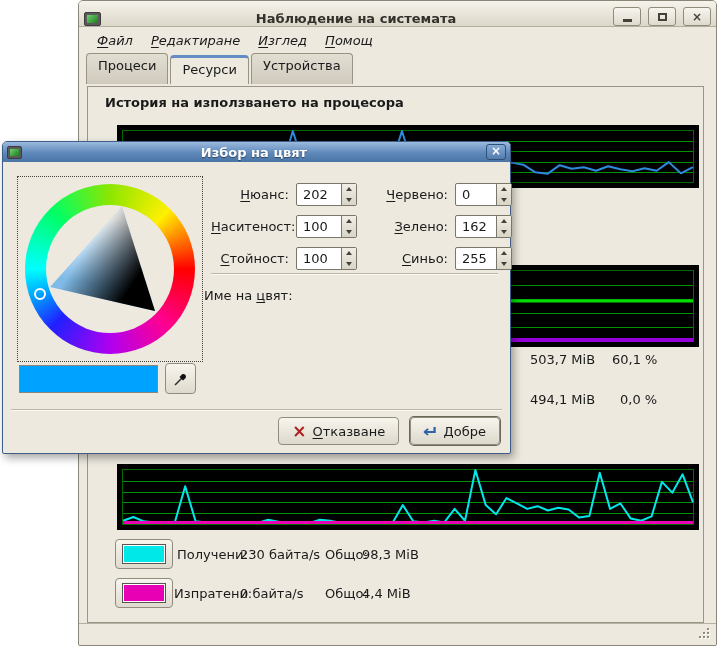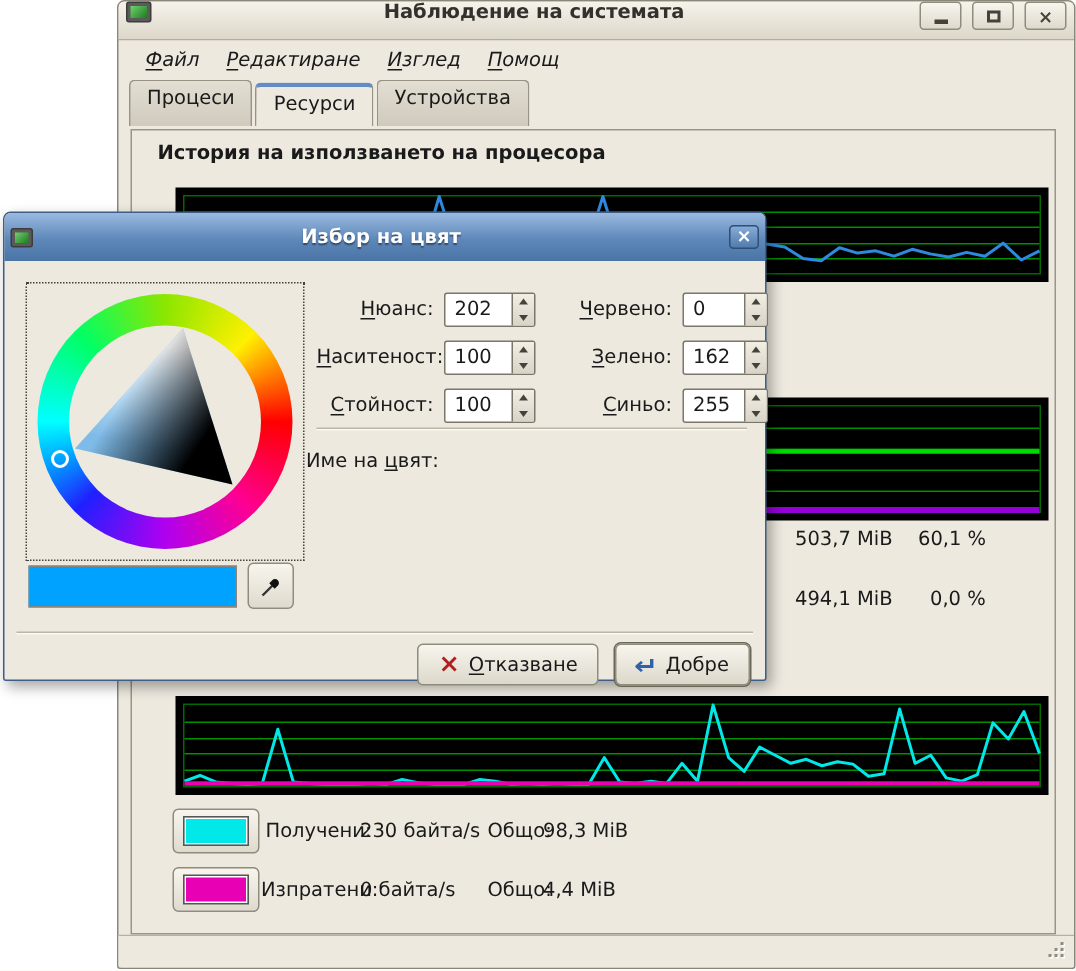--- a/index.html
+++ b/index.html
@@ -1,20 +1,20 @@
 <!DOCTYPE html>
 <html><head>
 <meta charset="utf-8">
 <style>
   * { box-sizing: border-box; margin: 0; padding: 0; }
   html,body { width:717px; height:647px; background:#fff; font-family:"DejaVu Sans", sans-serif; font-size:13px; color:#1a1a1a; overflow:hidden; }
 
   
   .window { position:absolute; left:78px; top:0; width:639px; height:646px; background:#EDE9DF; border:1px solid #8A867A; border-radius:5px 5px 2px 2px; }
-  .titlebar { height:26px; display:flex; align-items:flex-start; padding:0 5px; gap:5px;
+  .titlebar { height:26px; display:flex; align-items:flex-end; padding:0 5px; gap:5px;
     background:linear-gradient(#F6F3EB,#DCD7C9); border-bottom:1px solid #B2AD9C; border-radius:4px 4px 0 0; }
   .titlebar .title { flex:1; text-align:center; font-weight:bold; color:#33312c; }
   .winbtn { width:28px; height:19px; border:1px solid #8F8B7D; border-radius:3px; background:linear-gradient(#F8F5EE,#DEDACD);
     display:flex; align-items:center; justify-content:center; margin-left:2px; color:#45423b; font-weight:bold; font-size:12px; }
   .glyph-min { width:9px; height:3px; background:#45423b; margin-top:7px; }
   .glyph-max { width:9px; height:8px; border:2px solid #45423b; }
 
   .app-icon { width:17px; height:14px; background:#5a5a5a; border:1px solid #3c3c3c; border-radius:2px; padding:2px; }
   .app-icon i { display:block; width:100%; height:100%; background:linear-gradient(135deg,#6FD26F,#1E7A1E); }
 
@@ -42,21 +42,21 @@
   .color-btn i { display:block; width:42px; height:18px; border:1px solid #fff; outline:1px solid #555; }
   .lg { position:absolute; white-space:nowrap; }
 
   .statusbar { position:absolute; left:0; right:0; bottom:0; height:22px; border-top:1px solid #B6B1A1; background:#EDE9DF; border-radius:0 0 2px 2px; }
   .grip { position:absolute; right:5px; bottom:5px; width:12px; height:12px; }
   .grip i { position:absolute; width:2px; height:2px; background:#8f8b7d; box-shadow:1px 1px 0 #fff; }
 
   
   .dialog { position:absolute; left:2px; top:141px; width:509px; height:313px; background:#EDE9DF;
     border:1px solid #3E5E88; border-radius:5px 5px 2px 2px; box-shadow:3px 4px 9px rgba(0,0,0,.35); z-index:10; }
-  .dlg-titlebar { height:32px; display:flex; align-items:center; padding:0 4px; gap:4px;
+  .dlg-titlebar { height:20px; display:flex; align-items:center; padding:0 4px; gap:4px;
     background:linear-gradient(#9ABADF,#5E88BA 55%,#4A74A6); border-radius:4px 4px 0 0; }
   .dlg-titlebar .app-icon { width:15px; height:13px; }
   .dlg-title { flex:1; text-align:center; color:#fff; font-weight:bold; text-shadow:0 1px 1px rgba(0,0,0,.45); }
   .dlg-close { width:20px; height:16px; border:1px solid #2F4F78; border-radius:3px; background:linear-gradient(#86ABD6,#527CAC);
     color:#fff; font-weight:bold; font-size:12px; line-height:13px; text-align:center; }
   .dlg-body { position:relative; height:264px; }
 
   .wheel-frame { position:absolute; left:14px; top:14px; width:186px; height:186px; border:1px dotted #44423c; }
   .wheel { position:absolute; left:7px; top:7px; width:170px; height:170px; border-radius:50%;
     background:conic-gradient(#8CE600 0deg,#FFF000 45deg,#FF0000 90deg,#FF0090 135deg,#B000F0 180deg,#2020FF 225deg,#00A2FF 250deg,#00FFFF 270deg,#00FF66 315deg,#8CE600 360deg); }

